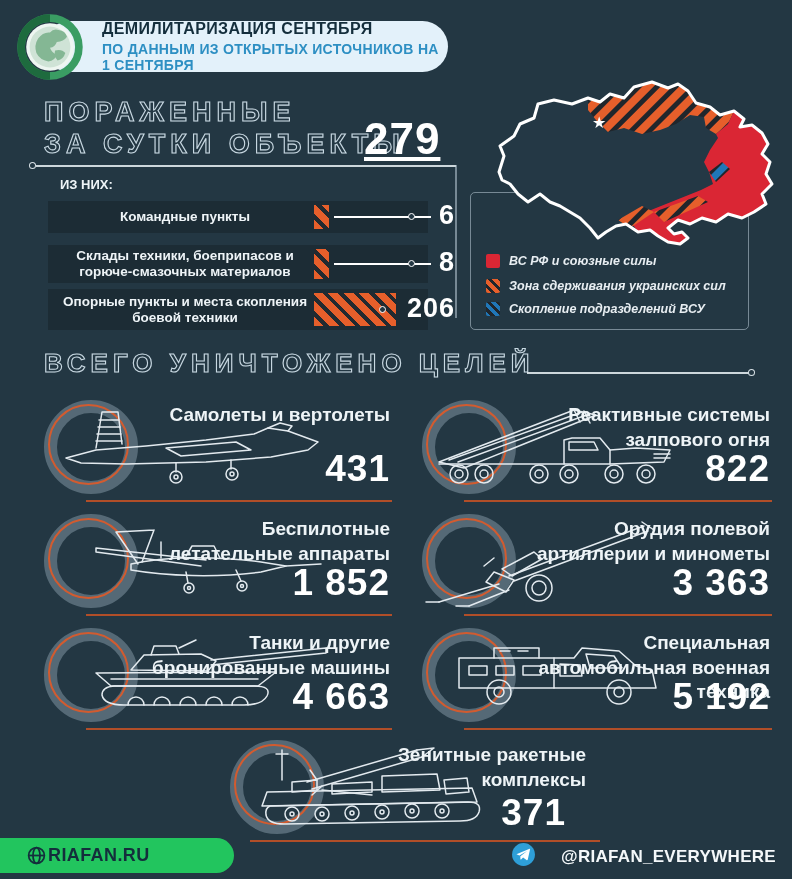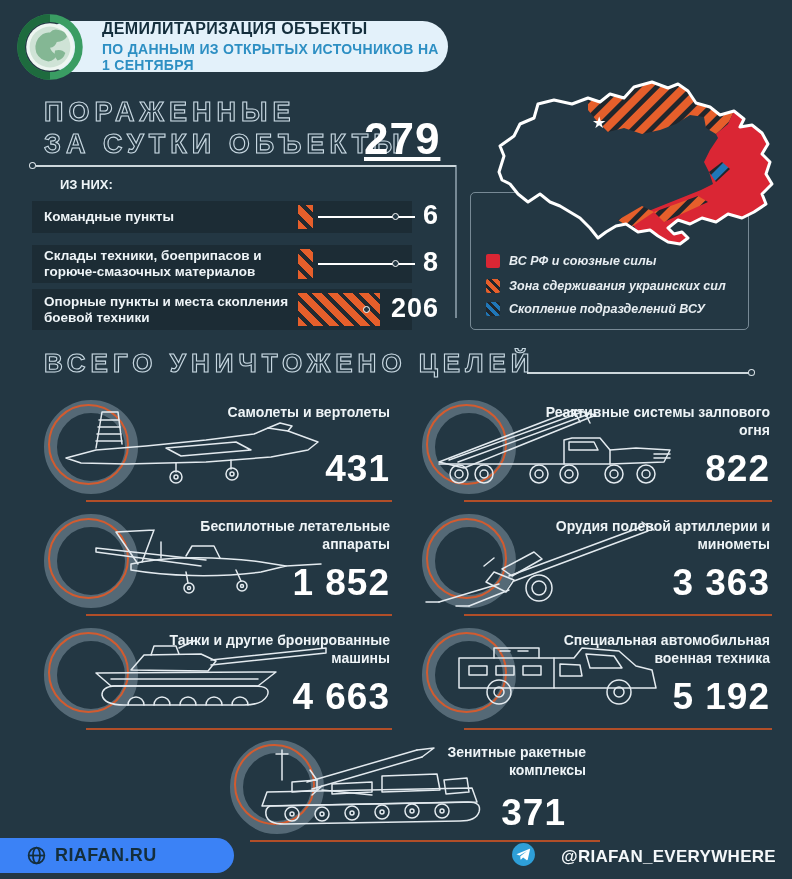--- a/index.html
+++ b/index.html
@@ -16,21 +16,21 @@
 
   
   .outline{color:transparent;-webkit-text-stroke:1.1px rgba(210,226,235,.95);
            font-weight:700;font-size:27px;letter-spacing:5px;line-height:1;}
   .big-num{font-weight:800;color:#fff;letter-spacing:1px;}
 
   .divider{background:rgba(235,243,247,.85);}
   .dot{width:7px;height:7px;border:1.6px solid rgba(235,243,247,.9);border-radius:50%;background:#233743;box-sizing:border-box;}
 
   
-  .srow{left:32px;width:407px;}
+  .srow{left:48px;width:407px;text-align:center;}
   .srow-bg{position:absolute;left:0;top:0;bottom:0;right:27px;background:#1c2c35;}
   .srow-label{position:absolute;left:12px;top:50%;transform:translateY(-50%);width:250px;
               font-size:13.5px;font-weight:700;line-height:1.22;color:#eef4f7;}
   .hatch{position:absolute;left:266px;top:4px;bottom:4px;
          background:repeating-linear-gradient(45deg,#e65f2b 0 7px,#222a30 7px 11px);}
   .conn{position:absolute;top:50%;height:2px;margin-top:-1px;background:#fff;left:286px;right:24px;}
   .conn::after{content:"";position:absolute;right:16px;top:-3px;width:7px;height:7px;box-sizing:border-box;
                border:1.6px solid #fff;border-radius:50%;background:#233743;}
   .r3 .conn{left:354px;right:62px;}
   .srow-num{position:absolute;right:0;top:50%;transform:translateY(-54%);
@@ -47,38 +47,38 @@
   .legend-label{font-size:12.5px;font-weight:600;color:#e8eef2;white-space:nowrap;}
 
   
   .titem{position:absolute;height:104px;}
   .ring{position:absolute;left:16px;top:2px;width:94px;height:94px;border-radius:50%;box-sizing:border-box;
         border:13px solid rgba(141,161,173,.48);}
   .ring::before{content:"";position:absolute;inset:-9px -4px -4px -9px;border:2px solid rgba(224,90,40,.9);border-radius:50%;}
   .veh{position:absolute;left:8px;top:2px;width:300px;height:100px;}
   .veh path,.veh circle,.veh rect{fill:none;stroke:#e3eaef;stroke-width:1.5;stroke-linejoin:round;stroke-linecap:round;}
   .tlabel{position:absolute;right:0;top:5px;width:252px;text-align:right;
-          font-size:14px;font-weight:700;line-height:1.3;color:#eef4f7;}
+          font-size:19px;font-weight:700;line-height:1.3;color:#eef4f7;}
   .tnum{position:absolute;right:0;bottom:12px;font-size:37px;font-weight:800;color:#fff;letter-spacing:1px;}
   .tline{position:absolute;left:58px;right:-2px;bottom:0;height:2.5px;background:#b14e28;}
 
   
-  .site-pill{left:0;top:838px;width:234px;height:35px;background:#3b82f6;border-radius:0 18px 18px 0;
-             display:flex;align-items:center;gap:8px;padding-left:26px;box-sizing:border-box;}
+  .site-pill{left:0;top:838px;width:234px;height:35px;background:#22c55e;border-radius:0 18px 18px 0;
+             display:flex;align-items:center;gap:1px;padding-left:26px;box-sizing:border-box;}
   .site-text{font-size:18px;font-weight:800;color:#142e3c;letter-spacing:.4px;}
   .tg{right:16px;top:842px;display:flex;align-items:flex-end;gap:25px;}
   .tg-text{font-size:17px;font-weight:800;color:#f4f8fa;letter-spacing:.3px;}
 </style>
 </head>
 <body>
 
 <div class="abs" style="inset:0;">
 
   <div class="abs pill">
-    <div class="h-title">ДЕМИЛИТАРИЗАЦИЯ ОБЪЕКТЫ</div>
+    <div class="h-title">ДЕМИЛИТАРИЗАЦИЯ СЕНТЯБРЯ</div>
     <div class="h-sub">ПО ДАННЫМ ИЗ ОТКРЫТЫХ ИСТОЧНИКОВ НА 1 СЕНТЯБРЯ</div>
   </div>
   <svg class="abs logo" viewBox="0 0 80 80">
     <circle cx="40" cy="40" r="34" fill="none" stroke="#3a9d63" stroke-width="9"></circle>
     <path d="M40,6 a34,34 0 0 0 0,68" fill="none" stroke="#1e6b3e" stroke-width="9"></path>
     <circle cx="40" cy="40" r="28" fill="#eef6f1"></circle>
     <circle cx="40" cy="40" r="24" fill="#cfe3d6"></circle>
     <path d="M26,30 q6,-8 14,-7 q4,-5 10,-3 q8,1 10,8 q-4,6 -12,6 q-2,6 -8,7 q2,6 8,8 q-2,7 -10,8 q-10,-2 -14,-10 q-3,-9 2,-17 Z" fill="#84b794"></path>
     <path d="M46,44 q8,-2 12,3 q-2,7 -9,9 q-5,-5 -3,-12 Z" fill="#84b794"></path>
   </svg>

